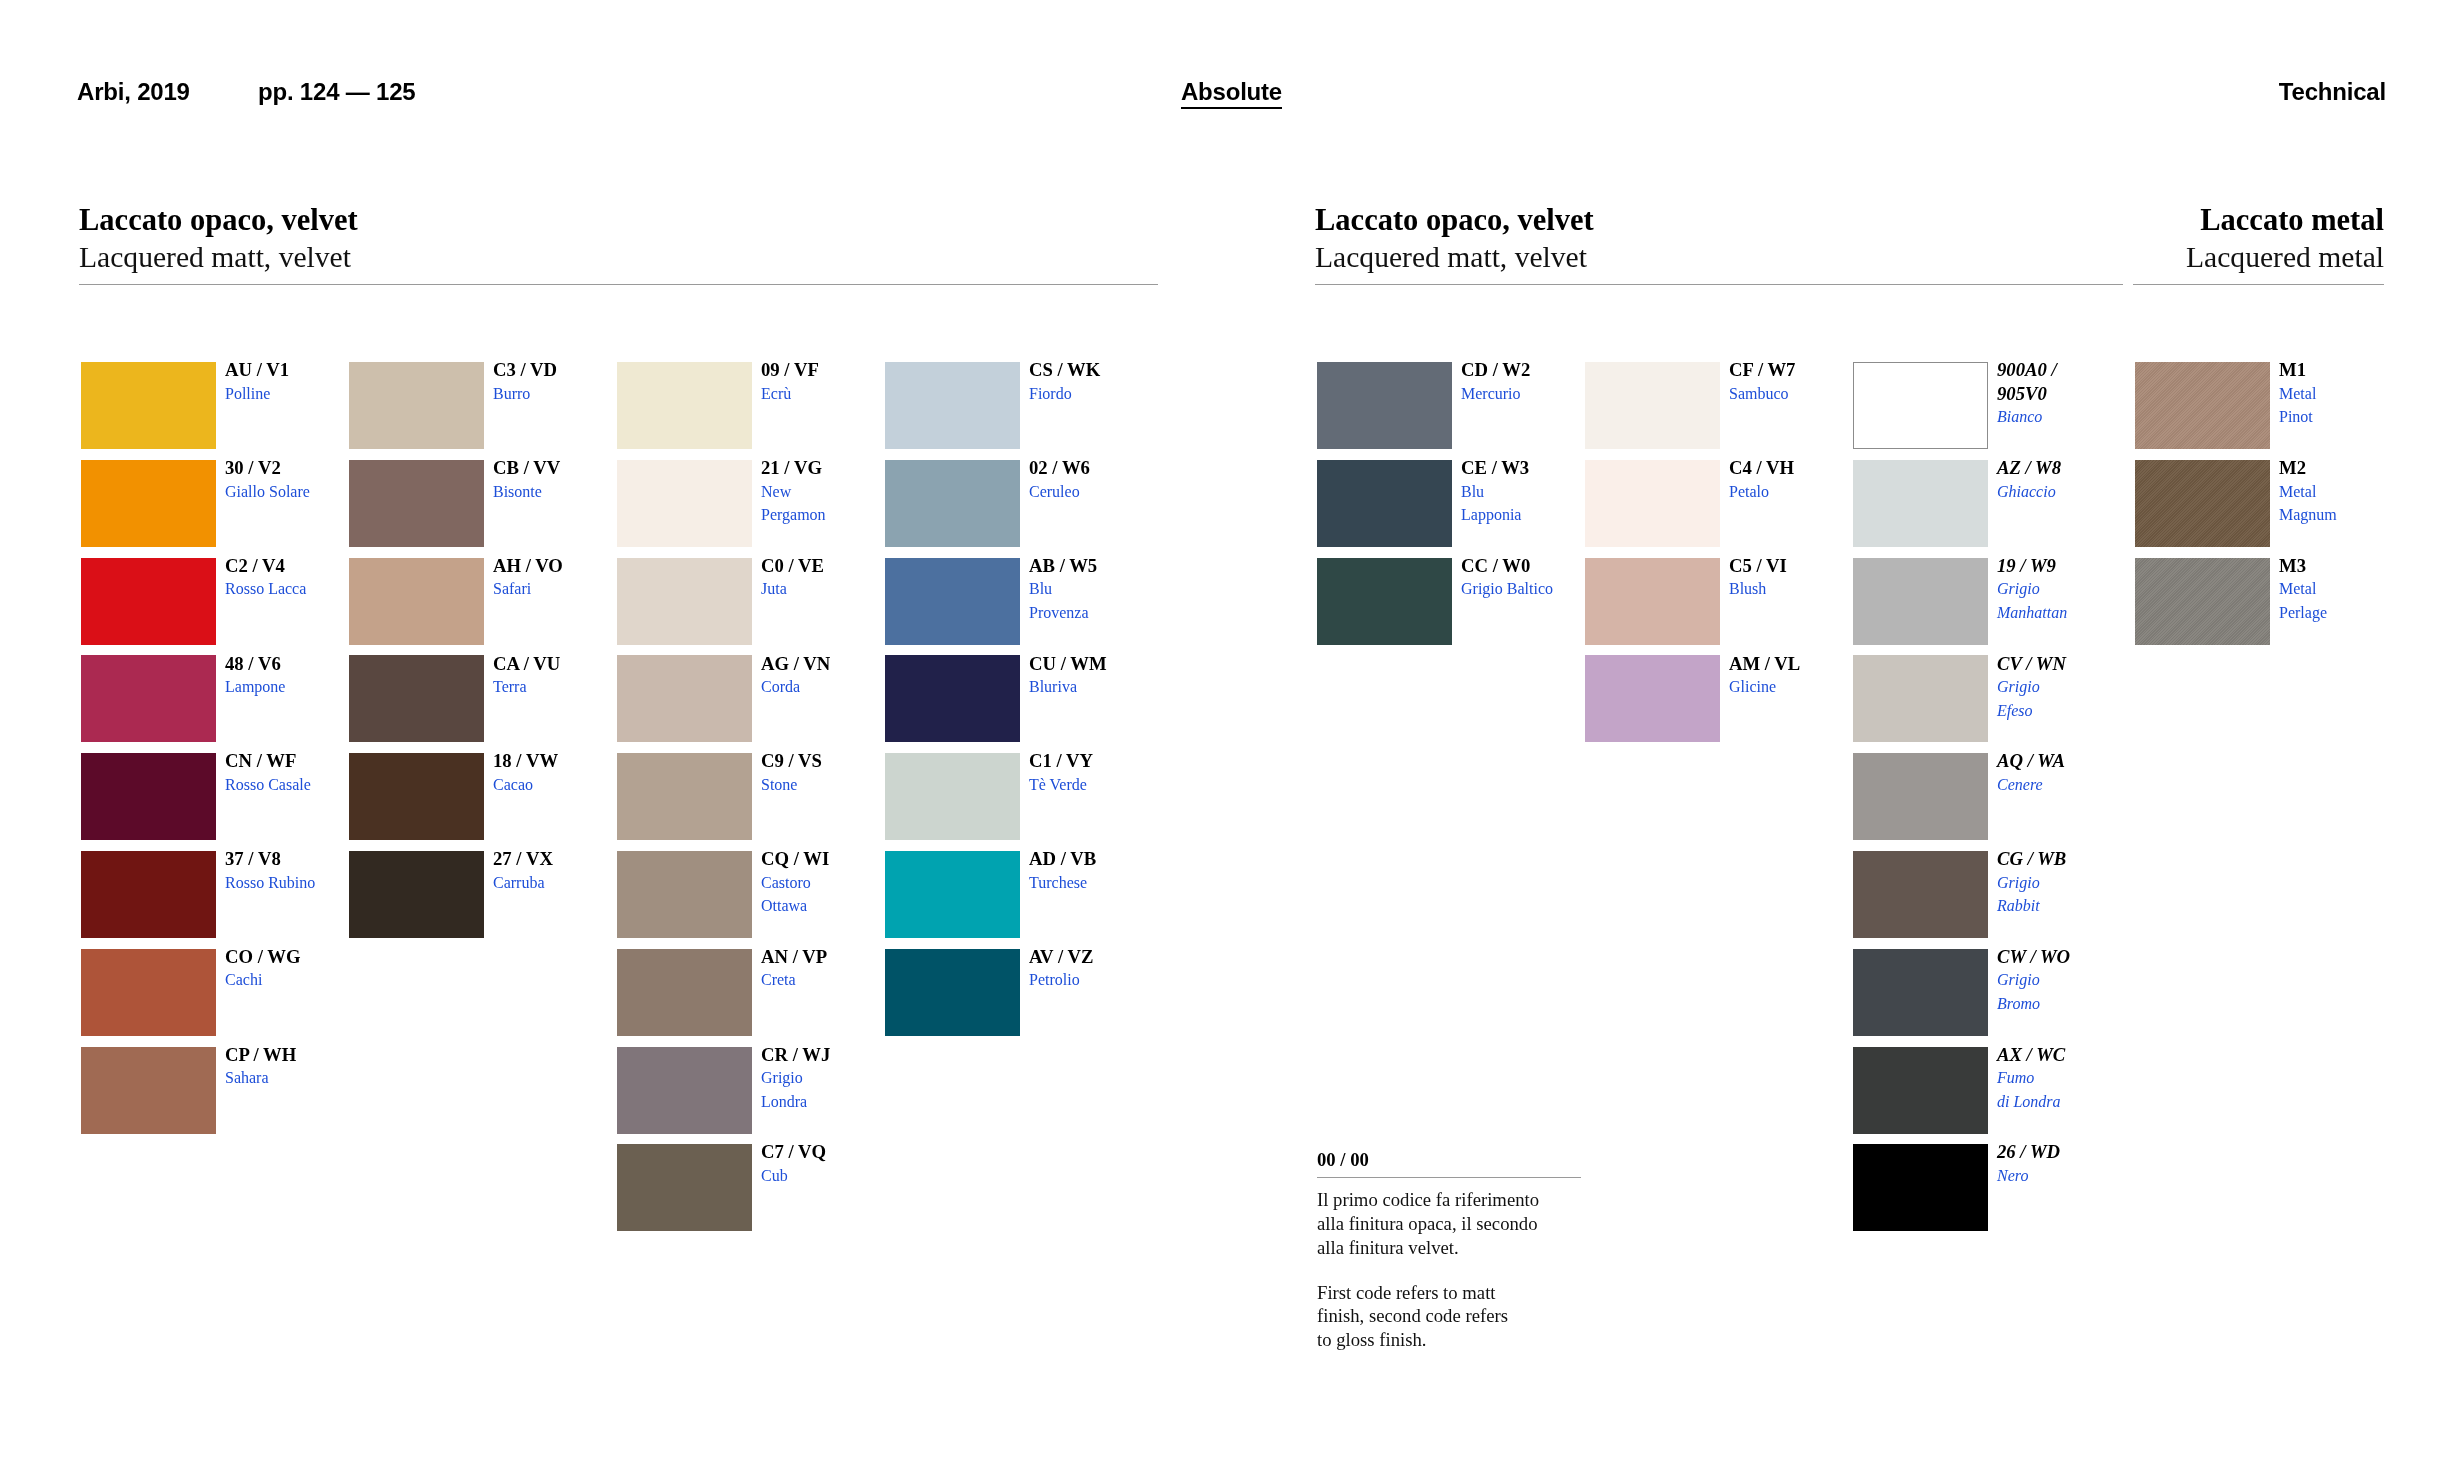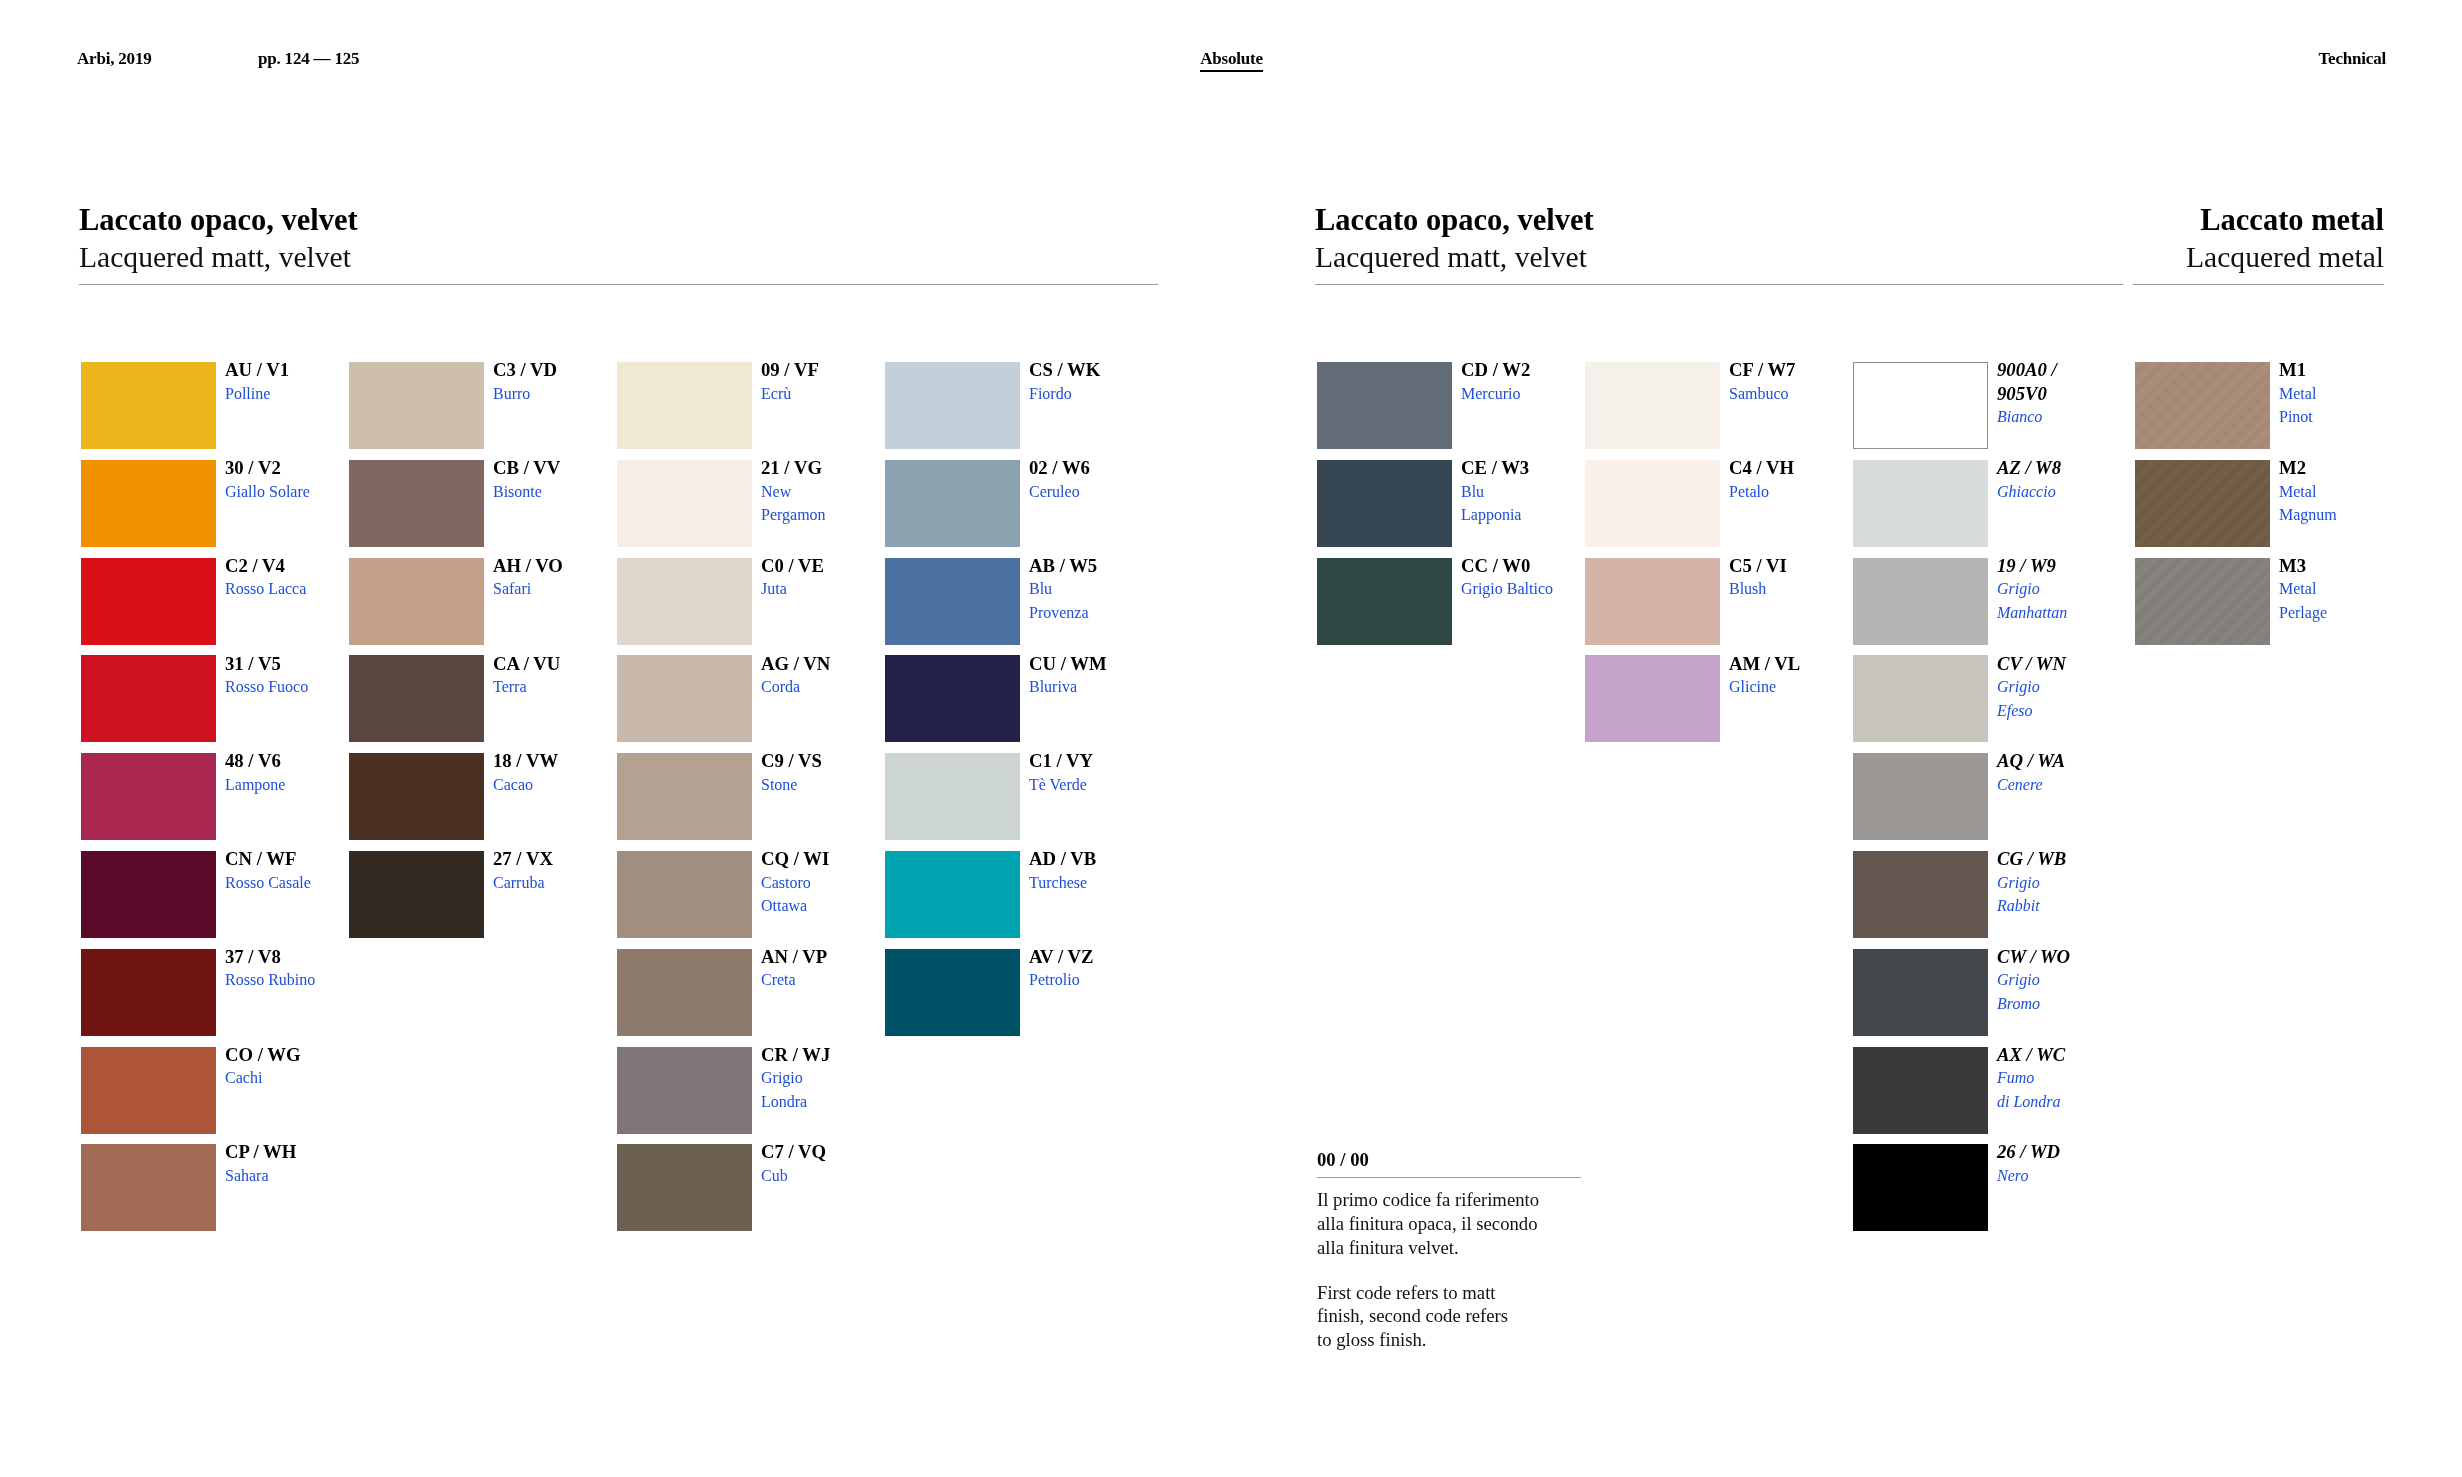--- a/index.html
+++ b/index.html
@@ -19,26 +19,27 @@
 
   
   .page-header {
     position: absolute;
     top: 0; left: 0;
     width: 2463px;
     height: 118px;
   }
   .hdr-item {
     position: absolute;
-    font-family: Liberation Serif, serif;
+    font-family: Liberation Sans, sans-serif;
     font-weight: bold;
-    font-size: 17px;
+    font-size: 24px;
     letter-spacing: -0.2px;
     color: #000000;
     white-space: nowrap;
+    margin-top: 29px;
   }
   .hdr-brand   { left: 77px;  top: 49px; }
   .hdr-pages   { left: 258px; top: 49px; }
   .hdr-center  {
     left: 0; right: 0; top: 49px;
     text-align: center;
   }
   .hdr-center span {
     border-bottom: 2.5px solid #000000;
     padding-bottom: 2px;
@@ -207,27 +208,20 @@
         <div class="chip-label">
           <div class="chip-code">30 / V2</div>
           <div class="chip-name">Giallo Solare</div>
         </div>
       </div>
       <div class="swatch-row">
         <div class="chip" style="background-color: rgb(218, 15, 23);"></div>
         <div class="chip-label">
           <div class="chip-code">C2 / V4</div>
           <div class="chip-name">Rosso Lacca</div>
-        </div>
-      </div>
-      <div class="swatch-row">
-        <div class="chip" style="background-color: rgb(205, 17, 32);"></div>
-        <div class="chip-label">
-          <div class="chip-code">31 / V5</div>
-          <div class="chip-name">Rosso Fuoco</div>
         </div>
       </div>
       <div class="swatch-row">
         <div class="chip" style="background-color: rgb(171, 41, 81);"></div>
         <div class="chip-label">
           <div class="chip-code">48 / V6</div>
           <div class="chip-name">Lampone</div>
         </div>
       </div>
       <div class="swatch-row">

